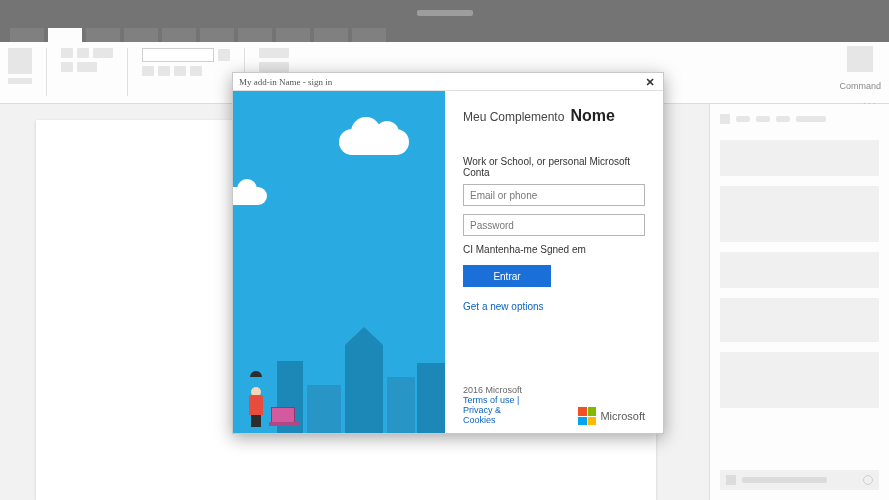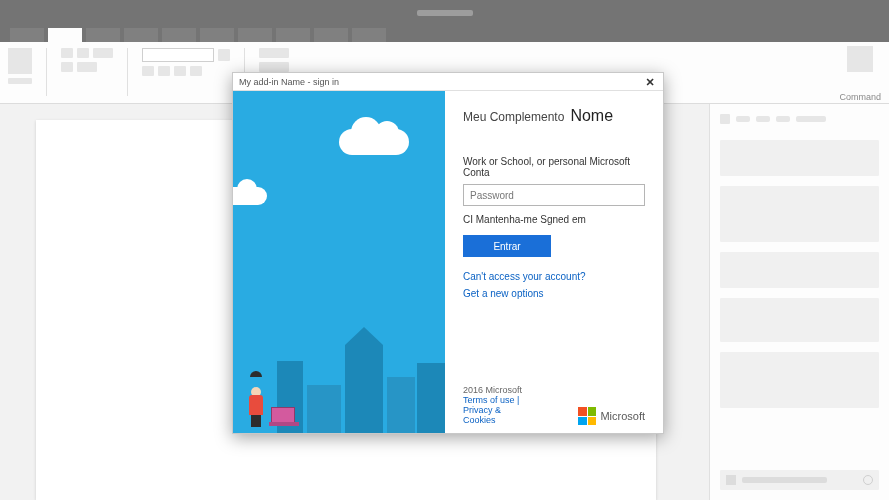--- a/index.html
+++ b/index.html
@@ -16,21 +16,21 @@
 
   
   .ribbon { height: 62px; background: #fdfdfd; border-bottom:1px solid #dcdcdc; display:flex; align-items:flex-start; padding:6px 8px; gap:10px; position:relative; }
   .rib-group { display:flex; flex-direction:column; gap:4px; }
   .rib-row { display:flex; gap:4px; align-items:center; }
   .rib-block { background:#e6e6e6; border-radius:1px; }
   .rib-sep { width:1px; height:48px; background:#e0e0e0; margin:0 4px; }
   .rib-big { width:24px; height:26px; background:#e6e6e6; }
   .rib-field { width:72px; height:14px; background:#fff; border:1px solid #cfcfcf; }
 
-  .ribbon-right { position:absolute; right:8px; top:4px; display:flex; flex-direction:column; align-items:center; gap:20px; }
+  .ribbon-right { position:absolute; right:8px; top:4px; display:flex; flex-direction:column; align-items:center; gap:9px; }
   .cmd-icon { width:26px; height:26px; background:#e6e6e6; }
   .cmd-label { font-size:9px; color:#8a8a8a; }
   .addin-label { font-size:9px; color:#b0b0b0; margin-top:2px; }
 
   
   .workspace { position:absolute; top:104px; left:0; right:0; bottom:0; background:#f2f2f2; display:flex; }
   .doc { margin:16px 0 0 36px; width:620px; height:380px; background:#fff; box-shadow:0 1px 3px rgba(0,0,0,0.15); }
 
   
   .taskpane { position:absolute; top:0; right:0; width:180px; bottom:0; background:#fdfdfd; border-left:1px solid #e0e0e0; padding:10px; }
@@ -39,21 +39,21 @@
   .tp-bar { height:6px; background:#e6e6e6; border-radius:2px; }
   .tp-card { height:36px; background:#f0f0f0; border-radius:1px; margin-bottom:10px; }
   .tp-card.tall { height:56px; }
   .tp-foot { position:absolute; left:10px; right:10px; bottom:10px; height:20px; background:#f0f0f0; border-radius:1px; display:flex; align-items:center; padding:0 6px; gap:6px; }
   .tp-foot .sq { width:10px; height:10px; background:#dcdcdc; }
   .tp-foot .ln { flex:1; height:6px; background:#dcdcdc; border-radius:2px; margin-right:30px; }
   .tp-foot .circ { width:10px; height:10px; border:1px solid #cfcfcf; border-radius:50%; margin-left:auto; }
 
   
   .dialog { position:absolute; top:72px; left:232px; width:432px; height:362px; background:#fff; box-shadow:0 4px 16px rgba(0,0,0,0.35); border:1px solid #c8c8c8; }
-  .dlg-titlebar { height:18px; border-bottom:1px solid #e0e0e0; display:flex; align-items:center; padding:0 6px; font-size:9px; color:#555; }
+  .dlg-titlebar { height:18px; border-bottom:1px solid #e0e0e0; display:flex; align-items:center; padding:0 6px; font-size:9px; color:#555;font-family:Liberation Serif, serif; }
   .dlg-close { margin-left:auto; width:14px; height:14px; font-size:11px; line-height:14px; text-align:center; font-weight:bold; color:#333; cursor:pointer; }
   .dlg-body { display:flex; height:calc(100% - 18px); }
 
   
   .illus { width:212px; background:#29abe2; position:relative; overflow:hidden; }
   .cloud { position:absolute; background:#fff; border-radius:50px; }
   .cloud.c1 { width:70px; height:26px; top:38px; left:106px; }
   .cloud.c1::before, .cloud.c1::after { content:""; position:absolute; background:#fff; border-radius:50%; }
   .cloud.c1::before { width:30px; height:30px; top:-12px; left:12px; }
   .cloud.c1::after { width:24px; height:24px; top:-8px; left:36px; }
@@ -73,21 +73,21 @@
   .p-head { width:10px; height:10px; background:#f5d6b8; border-radius:50%; margin:0 auto; }
   .p-hair { width:12px; height:6px; background:#2d2d2d; border-radius:6px 6px 0 0; margin:-2px auto 0; position:relative; top:-10px; }
   .p-body { width:14px; height:20px; background:#e84c3d; border-radius:3px 3px 0 0; margin:-2px auto 0; }
   .p-legs { width:10px; height:12px; background:#2d2d2d; margin:0 auto; }
   .laptop { position:absolute; bottom:10px; left:38px; width:24px; height:16px; background:#d35a9e; border:1px solid #8e3a6a; }
   .laptop::after { content:""; position:absolute; bottom:-4px; left:-3px; width:30px; height:4px; background:#b04886; }
 
   
   .form { flex:1; padding:16px 18px 8px 18px; position:relative; font-size:10px; color:#333; }
   .app-title { font-size:12px; color:#444; margin-bottom:10px; }
-  .app-name { font-size:16px; color:#222; font-weight:400; }
+  .app-name { font-size:16px; color:#222; font-weight:700; }
   .app-head { display:flex; align-items:baseline; gap:6px; margin-bottom:22px; }
   .sub { font-size:10px; color:#333; margin-bottom:6px; }
   .inp { width:100%; height:22px; border:1px solid #b5b5b5; padding:0 6px; font-size:10px; color:#777; display:flex; align-items:center; margin-bottom:8px; background:#fff; }
   .keep { font-size:10px; color:#333; margin:8px 0 10px; }
   .signin-btn { width:88px; height:22px; background:#1a6fd8; color:#fff; font-size:10px; display:flex; align-items:center; justify-content:center; cursor:pointer; margin-bottom:14px; border:none; }
   .link { color:#0b62c4; font-size:10px; margin-bottom:6px; cursor:pointer; display:block; }
 
   .footer { position:absolute; left:18px; right:18px; bottom:8px; display:flex; align-items:flex-end; justify-content:space-between; }
   .foot-left { font-size:9px; color:#666; }
   .foot-left .flinks { color:#0b62c4; }
@@ -218,25 +218,27 @@
       <div class="laptop"></div>
     </div>
 
     <div class="form">
       <div class="app-head">
         <span class="app-title">Meu Complemento</span>
         <span class="app-name">Nome</span>
       </div>
       <div class="sub">Work or School, or personal Microsoft Conta</div>
       <div class="inp">
+        <span>Email or phone</span>
+      </div>
+      <div class="inp">
         <span>Password</span>
       </div>
       <div class="keep">CI Mantenha-me Sgned em</div>
       <button class="signin-btn">Entrar</button>
-      <a class="link">Can't access your account?</a>
       <a class="link">Get a new options</a>
 
       <div class="footer">
         <div class="foot-left">
           <div>2016 Microsoft</div>
           <span class="flinks">
             <span>Terms of use</span><span> | </span><span>Privacy &amp; Cookies</span>
           </span>
         </div>
         <div class="ms-logo">

